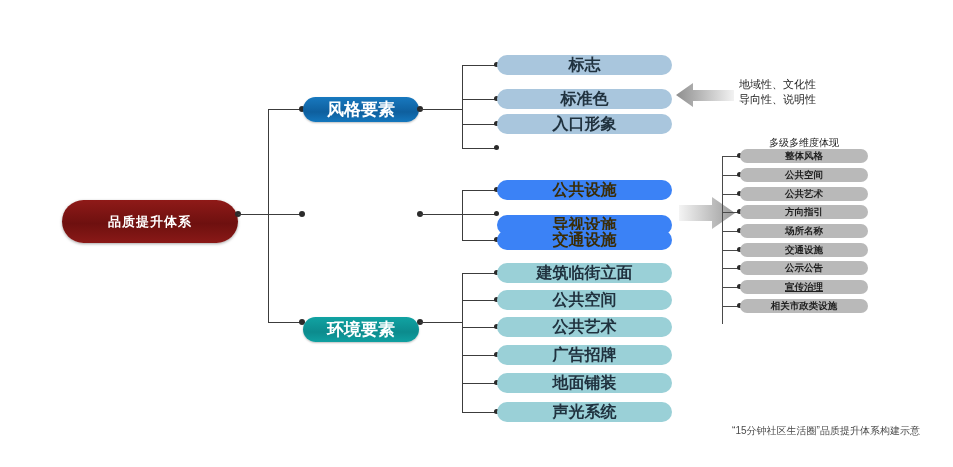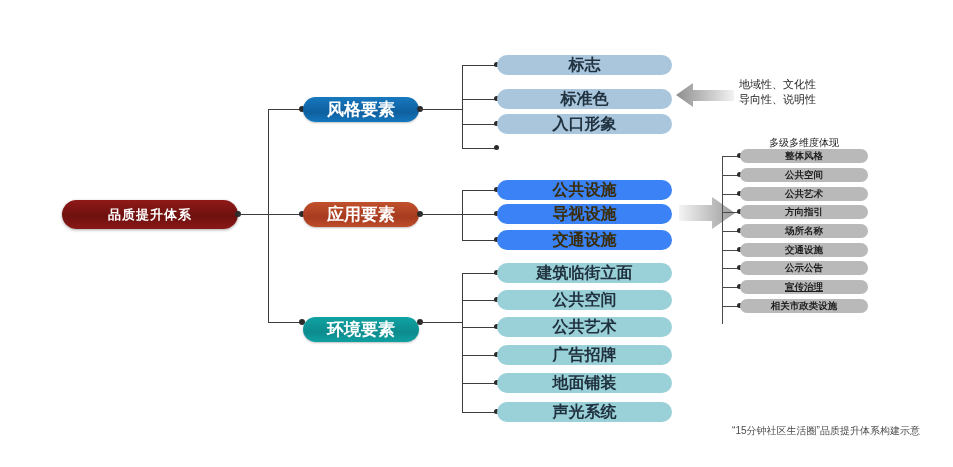--- a/index.html
+++ b/index.html
@@ -23,21 +23,21 @@
   
   .pill{
     position:absolute;
     display:flex;align-items:center;justify-content:center;
     border-radius:999px;
     box-sizing:border-box;
     white-space:nowrap;
   }
 
   .root{
-    left:62px;top:200px;width:176px;height:29px;
+    left:62px;top:200px;width:176px;height:43px;
     background:linear-gradient(180deg,#8f1a18 0%,#6e100f 55%,#8a1917 100%);
     color:#ffffff;font-size:13px;font-weight:bold;letter-spacing:1px;
     box-shadow:0 1px 3px rgba(0,0,0,.35);
   }
 
   .branch{
     width:116px;height:25px;color:#ffffff;font-size:17px;font-weight:bold;
     box-shadow:0 1px 2px rgba(0,0,0,.25);
   }
   .branch.style-b   {left:303px;top:97px; background:linear-gradient(180deg,#1879bf 0%,#0e5f9e 60%,#1477bd 100%);}
@@ -123,35 +123,34 @@
       <polygon points="0,15 17,3 17,10 58,10 58,21 17,21 17,27" fill="url(#gradL)"></polygon>
     </svg>
   </div>
   <div class="note note-anno">
     <div>地域性、文化性</div>
     <div>导向性、说明性</div>
   </div>
 
   <div class="hline" style="left:268px;top:214px;width:35px;"></div>
   <div class="dot" style="left:299px;top:211px;"></div>
-  <div class="pill branch apply-b">应用要素</div>
   <div class="dot" style="left:417px;top:211px;"></div>
   <div class="hline" style="left:420px;top:214px;width:42px;"></div>
   <div class="vline" style="left:462px;top:190px;height:50px;"></div>
 
   <div class="hline" style="left:462px;top:190px;width:35px;"></div>
   <div class="hline" style="left:462px;top:214px;width:35px;"></div>
   <div class="hline" style="left:462px;top:240px;width:35px;"></div>
 
   <div class="dot sm" style="left:494px;top:187px;"></div>
   <div class="dot sm" style="left:494px;top:211px;"></div>
   <div class="dot sm" style="left:494px;top:237px;"></div>
 
   <div class="pill leaf gold" style="top:180px;">公共设施</div>
-  <div class="pill leaf gold" style="top:204px;">导视设施</div>
+  <div class="pill leaf gold" style="top:215px;">导视设施</div>
   <div class="pill leaf gold" style="top:230px;">交通设施</div>
 
   <div class="arrow-right">
     <svg width="56" height="34" viewBox="0 0 56 34">
       <defs>
         <linearGradient id="gradR" x1="0%" y1="0%" x2="100%" y2="0%">
           <stop offset="0%" stop-color="#f4f4f4"></stop>
           <stop offset="100%" stop-color="#9a9a9a"></stop>
         </linearGradient>
       </defs>

